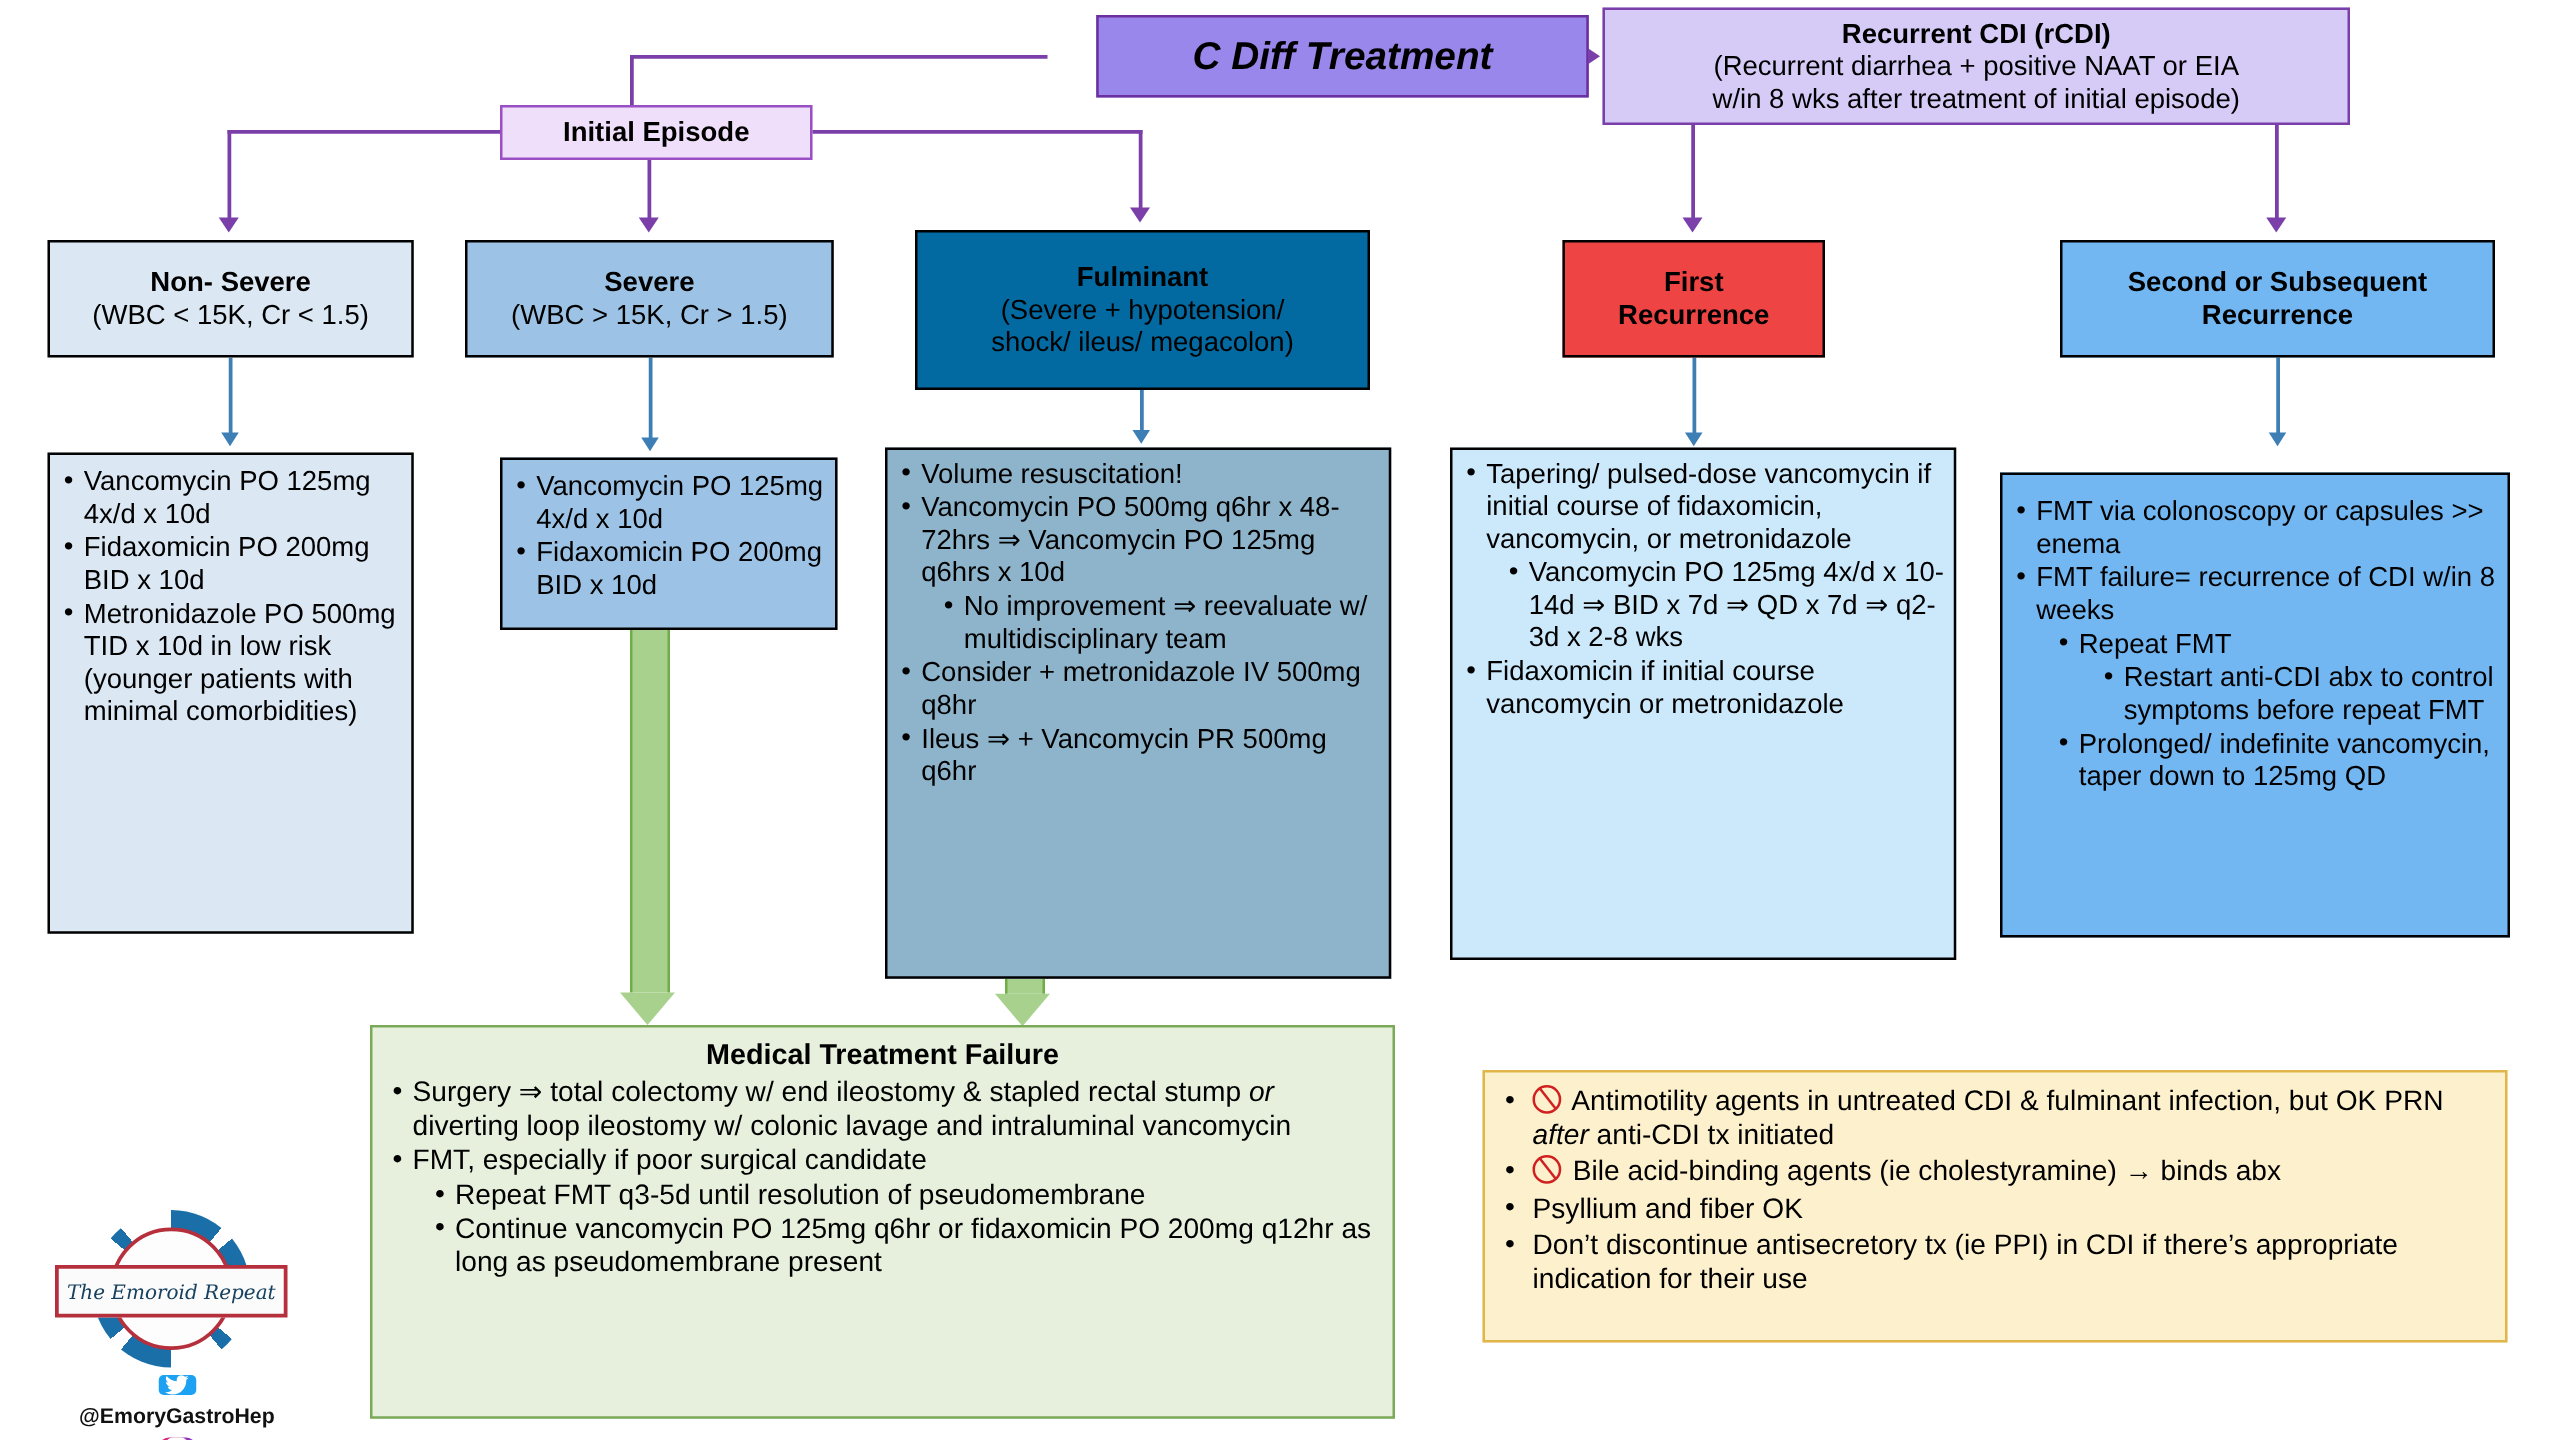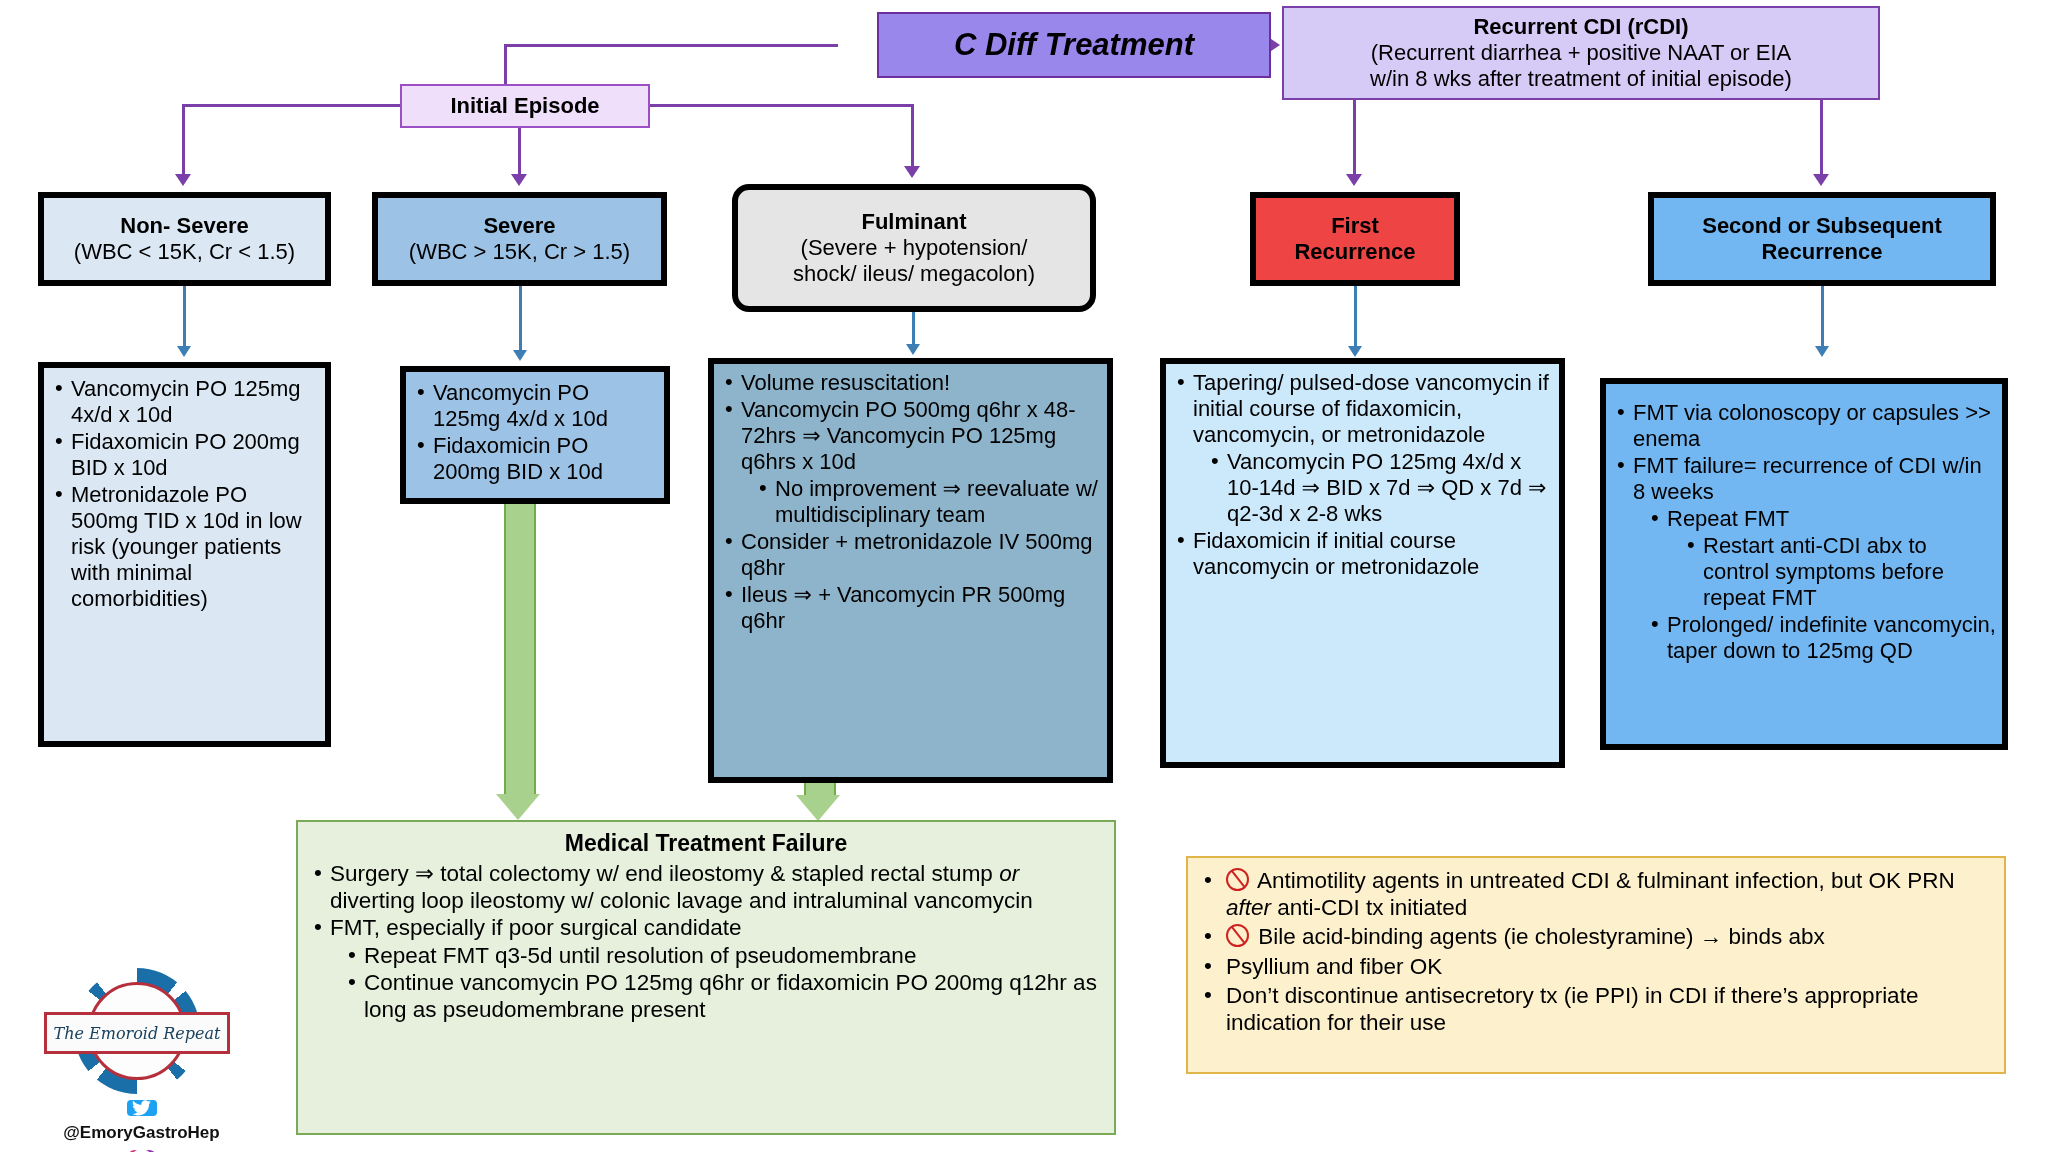--- a/index.html
+++ b/index.html
@@ -15,21 +15,21 @@
   #canvas {
     position: relative;
     width: 2048px;
     height: 1152px;
     background: #ffffff;
     overflow: hidden;
   }
   .box {
     position: absolute;
     box-sizing: border-box;
-    border: 6px solid #000000;
+    border: 2px solid #000000;
     line-height: 1.18;
   }
   .hdr {
     text-align: center;
     display: flex;
     flex-direction: column;
     justify-content: center;
     align-items: center;
   }
   .hdr .t1 {
@@ -87,21 +87,21 @@
   #box-nonsevere {
     left: 38px; top: 192px; width: 293px; height: 94px;
     background: #dbe8f4; font-size: 22px; padding: 3px 6px;
   }
   #box-severe {
     left: 372px; top: 192px; width: 295px; height: 94px;
     background: #9cc3e5; font-size: 22px; padding: 3px 6px;
   }
   #box-fulminant {
     left: 732px; top: 184px; width: 364px; height: 128px;
-    background: #e5e5e5; font-size: 22px; padding: 3px 6px; border-radius: 17px;
+    background: #0369a1; font-size: 22px; padding: 3px 6px;
   }
   #box-first {
     left: 1250px; top: 192px; width: 210px; height: 94px;
     background: #ef4444; font-size: 22px; padding: 3px 6px;
   }
   #box-second {
     left: 1648px; top: 192px; width: 348px; height: 94px;
     background: #72b7f2; font-size: 22px; padding: 3px 6px;
   }
 

